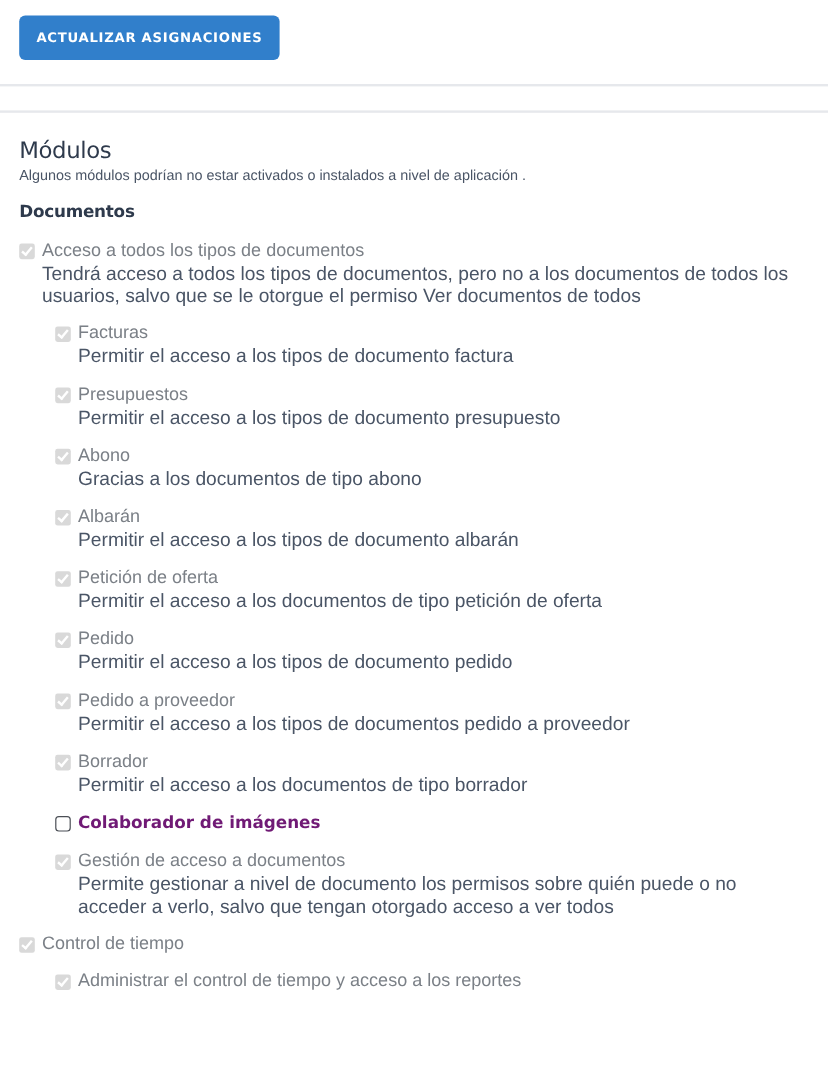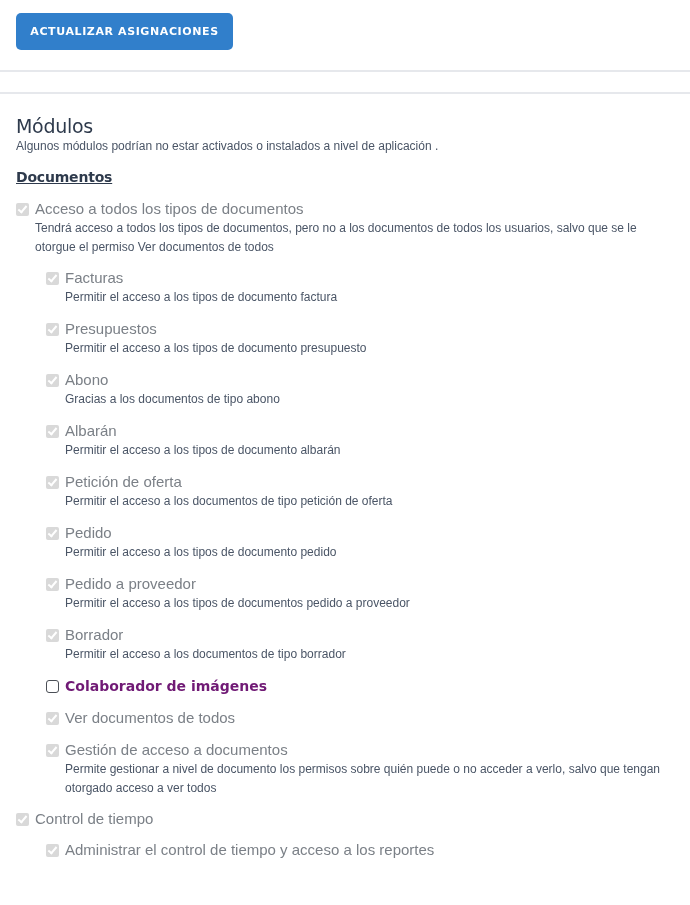--- a/index.html
+++ b/index.html
@@ -11,32 +11,32 @@
     font-family: "DejaVu Sans", sans-serif; font-weight: bold; font-size: 11px;
     letter-spacing: 0.6px; display: flex; align-items: center; justify-content: center;
     cursor: pointer; padding: 12px;
   }
   .divider { position: absolute; left: 0; width: 690px; height: 2px; background: #e6e8ec; }
   .content { position: absolute; left: 16px; top: 114px; width: 660px; }
   .h-title { font-size: 19px; font-weight: normal; color: #2e3a4c; margin: 0; line-height: 24px;
              font-family: "DejaVu Sans", sans-serif; letter-spacing: -0.3px; }
   .h-sub { font-size: 12px; color: #4a5566; margin: 0; line-height: 16px; }
   .h-group { font-size: 14px; font-weight: bold; color: #2e3a4c; margin-top: 14px; line-height: 18px;
-             font-family: "DejaVu Sans", sans-serif; letter-spacing: -0.2px; text-decoration: underline; }
+             font-family: "DejaVu Sans", sans-serif; letter-spacing: -0.2px; }
   .perm { position: relative; }
   .perm-row { display: flex; align-items: center; height: 20px; text-align: right; }
   .cb { width: 13px; height: 13px; border-radius: 2px; box-sizing: border-box; flex: 0 0 13px;
         margin-right: 6px; position: relative; }
   .cb.disabled-checked { background: #d9d9d9; }
   .cb.disabled-checked::after { content: ""; position: absolute; left: 4px; top: 1.5px; width: 3px; height: 7px;
         border: solid #ffffff; border-width: 0 2px 2px 0; transform: rotate(40deg); }
   .cb.unchecked { background: #ffffff; border: 1px solid #4b4f56; border-radius: 3px; }
   .perm-label { font-size: 15px; color: #7b8087; line-height: 20px; }
   .perm-label.active { color: #701a75; font-weight: bold; font-family: "DejaVu Sans", sans-serif; font-size: 14px; }
-  .perm-desc { font-size: 12px; color: #4a5566; line-height: 19px; margin-left: 19px; }
+  .perm-desc { font-size: 16px; color: #4a5566; line-height: 19px; margin-left: 19px; }
   .lvl0 { margin-left: 0; }
   .lvl1 { margin-left: 30px; }
 </style>
 </head>
 <body>
 
 <button class="btn-primary">ACTUALIZAR ASIGNACIONES</button>
 
 <div class="divider" style="top:70px"></div>
 <div class="divider" style="top:92px"></div>
@@ -110,24 +110,20 @@
       </div>
     <div class="perm-desc">Permitir el acceso a los documentos de tipo borrador</div>
   </div>
   <div class="perm lvl1" style="margin-top:12px">
     <div class="perm-row">
         <span class="cb unchecked"></span>
       <span class="perm-label active">Colaborador de imágenes</span>
       </div>
   </div>
   <div class="perm lvl1" style="margin-top:12px">
-    <div class="perm-row">
-        <span class="cb disabled-checked"></span>
-      <span class="perm-label">Ver documentos de todos</span>
-      </div>
   </div>
   <div class="perm lvl1" style="margin-top:12px">
     <div class="perm-row">
         <span class="cb disabled-checked"></span>
       <span class="perm-label">Gestión de acceso a documentos</span>
       </div>
     <div class="perm-desc" style="width:610px">Permite gestionar a nivel de documento los permisos sobre quién puede o no acceder a verlo, salvo que tengan otorgado acceso a ver todos</div>
   </div>
 
   <div class="perm lvl0" style="margin-top:11px">

